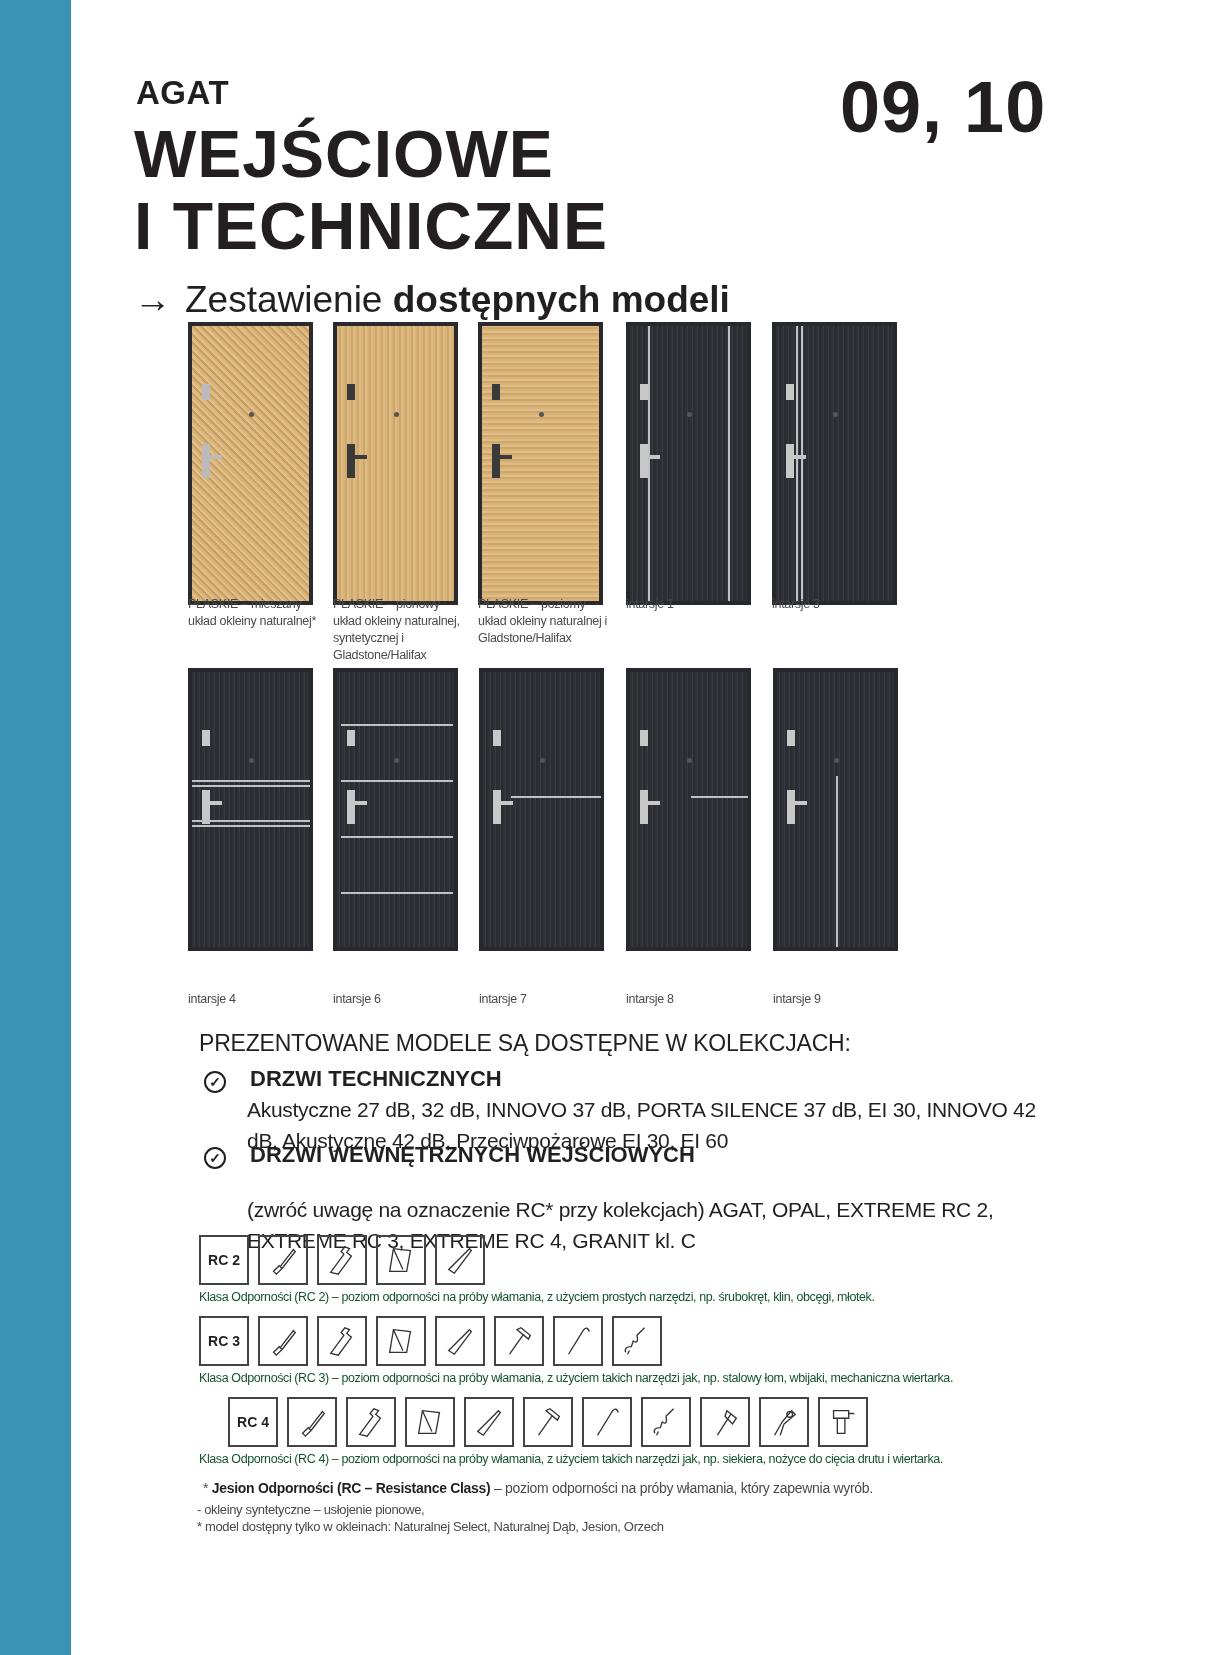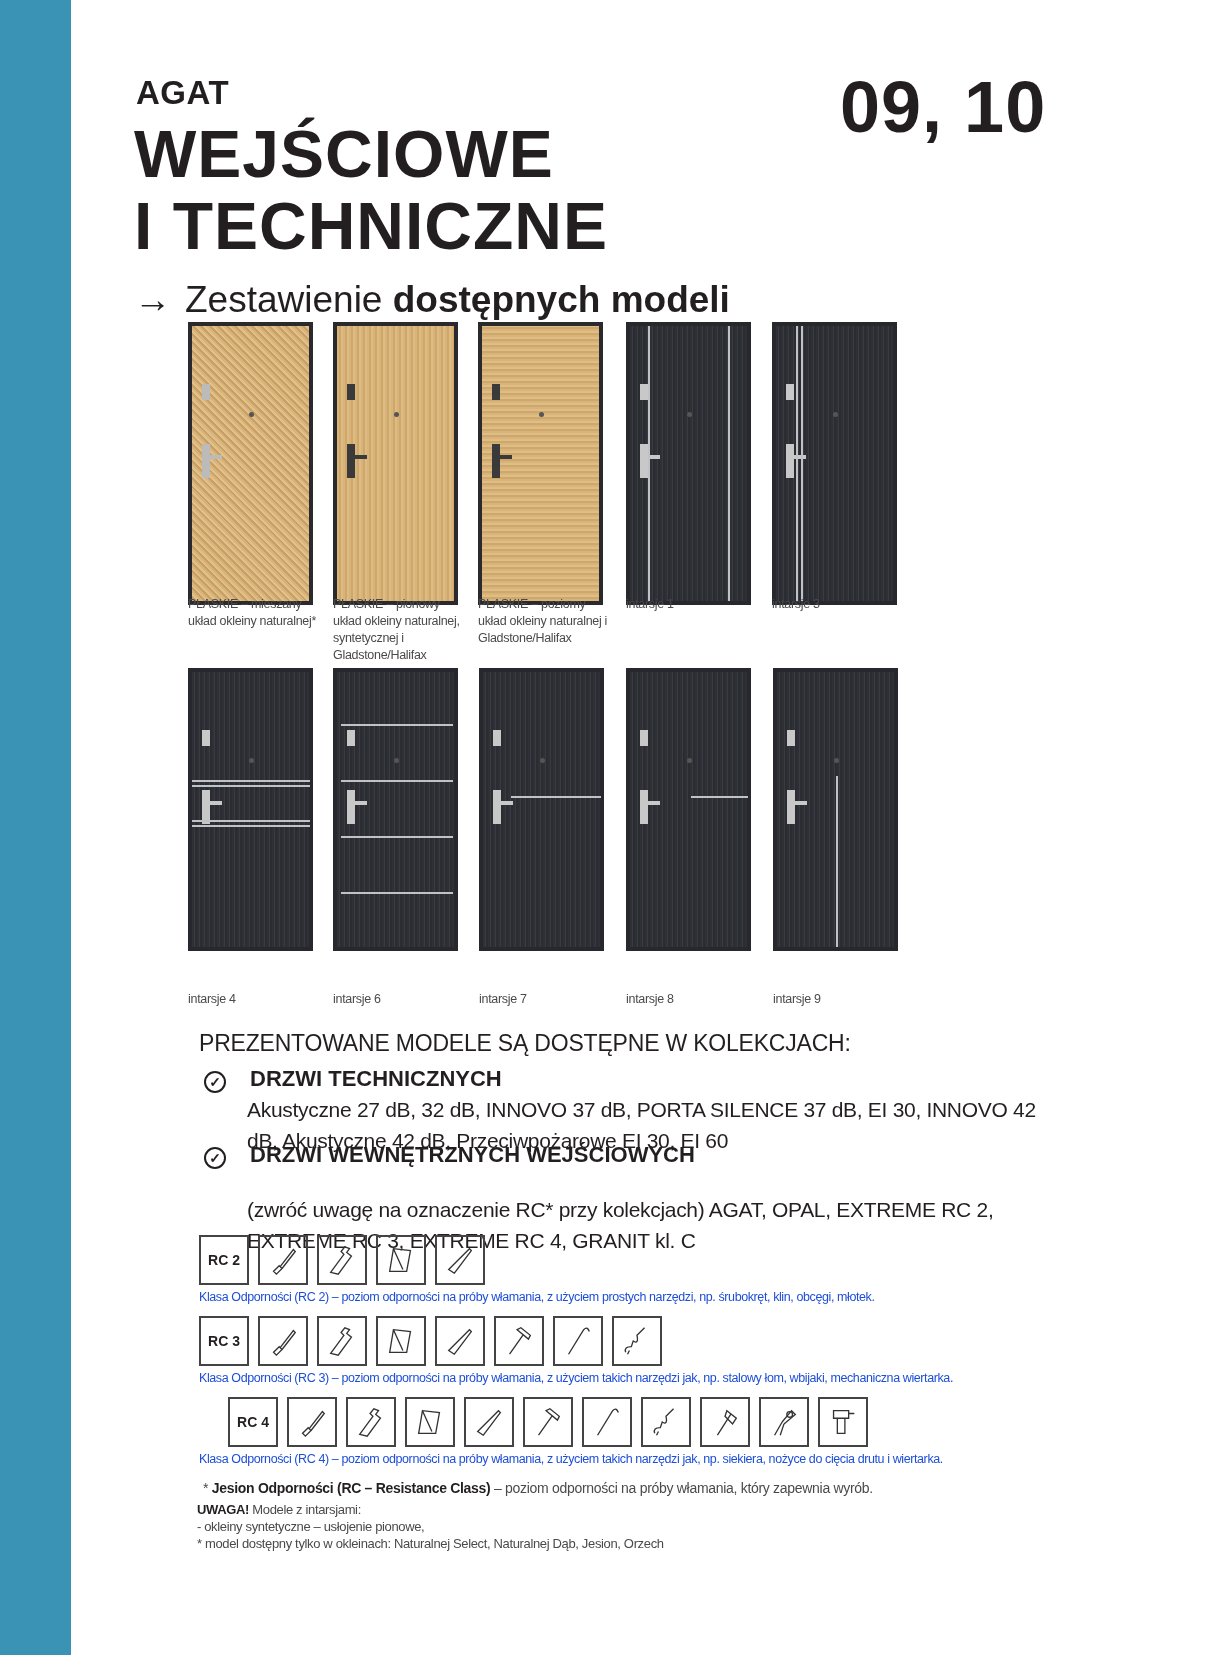--- a/index.html
+++ b/index.html
@@ -29,21 +29,21 @@
 
   .coll-head { position: absolute; left: 199px; top: 1030px; font-size: 23px; letter-spacing: -0.2px; }
   .check { position: absolute; width: 22px; height: 22px; border: 2px solid #231f20; border-radius: 50%; font-size: 14px; line-height: 18px; text-align: center; font-weight: bold; }
   .coll-title { position: absolute; left: 250px; font-size: 22px; font-weight: bold; }
   .coll-text { position: absolute; left: 247px; font-size: 21px; line-height: 31px; width: 820px; letter-spacing: -0.3px; }
 
   .rc-row { position: absolute; left: 199px; display: flex; gap: 9px; border-radius: 20px; }
   .rc-box { width: 50px; height: 50px; border: 2px solid #444; display: flex; align-items: center; justify-content: center; font-size: 14px; font-weight: bold; }
   .tool-box { width: 50px; height: 50px; border: 2px solid #444; display: flex; align-items: center; justify-content: center; }
   .tool-box svg { width: 34px; height: 34px; stroke: #333; fill: none; stroke-width: 1.4; }
-  .rc-desc { position: absolute; left: 199px; font-size: 12.5px; color: #1d4ed8; letter-spacing: -0.4px; }
+  .rc-desc { position: absolute; left: 199px; font-size: 12.5px; color: #14532d; letter-spacing: -0.4px; }
 
   .footnote { position: absolute; left: 203px; top: 1480px; font-size: 14px; color: #4a4a4a; letter-spacing: -0.3px; }
   .footnote b { color: #231f20; }
   .notes { position: absolute; left: 197px; top: 1501px; font-size: 13px; line-height: 17px; color: #4a4a4a; letter-spacing: -0.35px; }
   .notes b { color: #231f20; }
 </style>
 </head>
 <body>
 
 <div class="sidebar-stripe"></div>
@@ -300,16 +300,15 @@
         <use href="#i-powerdrill"></use>
       </svg>
     </div>
 </div>
 <div class="rc-desc" style="top:1452px;">Klasa Odporności (RC 4) – poziom odporności na próby włamania, z użyciem takich narzędzi jak, np. siekiera, nożyce do cięcia drutu i wiertarka.</div>
 
 <div class="footnote">
   <span>* </span><b>Jesion Odporności (RC – Resistance Class)</b><span> – poziom odporności na próby włamania, który zapewnia wyrób.</span>
 </div>
 <div class="notes">
-  <div><b>UWAGA!</b><span> Modele z intarsjami:</span></div>
   <div>- okleiny syntetyczne – usłojenie pionowe,</div>
   <div>* model dostępny tylko w okleinach: Naturalnej Select, Naturalnej Dąb, Jesion, Orzech</div>
 </div>
 
 </body></html>

